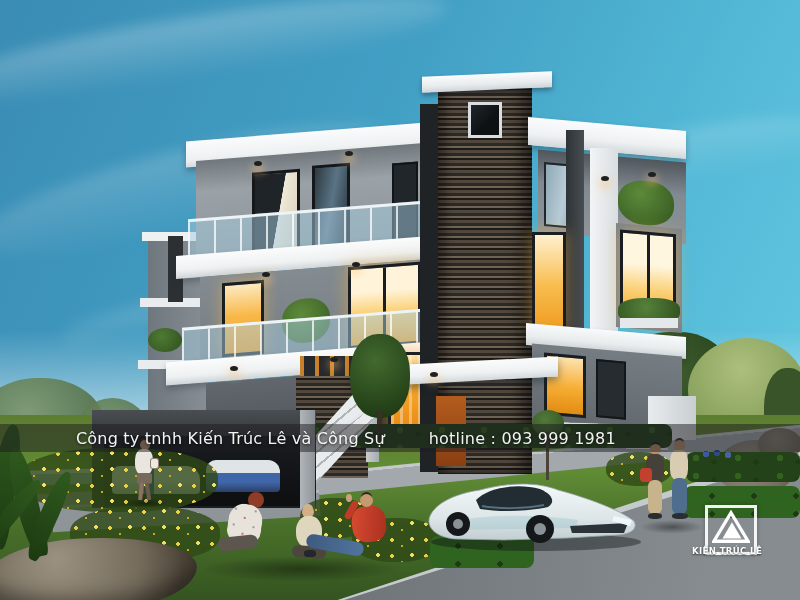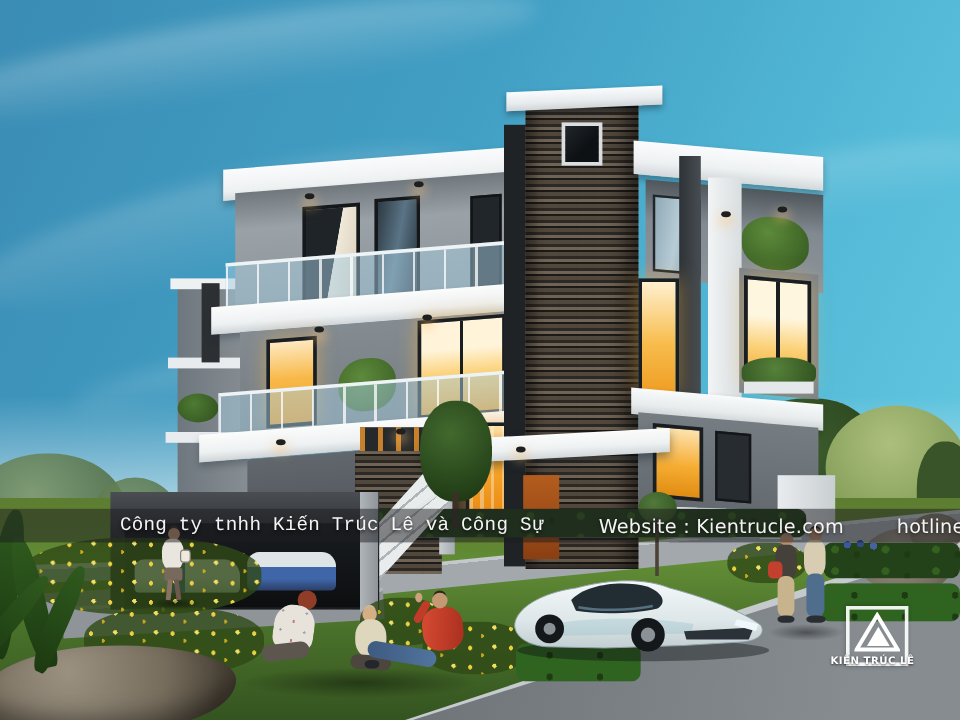--- a/index.html
+++ b/index.html
@@ -178,21 +178,21 @@
   .cw-shoe{left:8px;top:73px;width:14px;height:6px;background:#2a2d31;border-radius:40%;}
   .cm-head{left:34px;top:0;width:11px;height:11px;border-radius:50%;background:#b98e6c;box-shadow:0 -3px 0 -1px #3a3026;}
   .cm-shirt{left:30px;top:10px;width:18px;height:30px;border-radius:35%;background:#d8ccb2;}
   .cm-jeans{left:32px;top:38px;width:15px;height:36px;background:#4f6e8e;border-radius:6px;}
   .cm-shoe{left:32px;top:73px;width:16px;height:6px;background:#2a2d31;border-radius:40%;}
 
   
   .wm{left:0;top:424px;width:800px;height:28px;background:rgba(28,28,32,.5);display:flex;align-items:center;
       color:rgba(255,255,255,.95);font-size:16px;letter-spacing:.2px;text-shadow:0 1px 3px rgba(0,0,0,.65);}
   .wm span{position:static;white-space:nowrap;}
-  .wm-co{margin-left:100px;font-family:Liberation Mono, monospace;} .wm-web{margin-left:46px;} .wm-hot{margin-left:44px;}
+  .wm-co{margin-left:76px;} .wm-web{margin-left:46px;} .wm-hot{margin-left:44px;}
   .logo{left:698px;top:502px;width:66px;height:64px;}
   .logo-frame{left:7px;top:3px;width:52px;height:50px;border:3px solid rgba(255,255,255,.92);box-shadow:0 0 4px rgba(0,0,0,.3);}
   .logo-tri{left:14px;top:8px;width:38px;height:34px;}
   .logo-label{left:-6px;top:44px;width:78px;font-size:8.5px;font-weight:bold;color:#fff;letter-spacing:.4px;text-shadow:0 1px 2px rgba(0,0,0,.7);white-space:nowrap;}
 </style>
 </head>
 <body>
 
 <div class="scene">
 
@@ -375,21 +375,20 @@
     <div class="a cw-pants"></div>
     <div class="a cw-shoe"></div>
     <div class="a cm-head"></div>
     <div class="a cm-shirt"></div>
     <div class="a cm-jeans"></div>
     <div class="a cm-shoe"></div>
   </div>
 
   <div class="wm">
     <span class="wm-co">Công ty tnhh Kiến Trúc Lê và Công Sự</span>
-    <span class="wm-web">Website : Kientrucle.com</span>
     <span class="wm-hot">hotline : 093 999 1981</span>
   </div>
 
   <div class="logo">
     <div class="a logo-frame"></div>
     <svg class="a logo-tri" viewBox="0 0 40 34">
       <path d="M20 2 L38 32 L2 32 Z" fill="none" stroke="#ffffff" stroke-width="3.5"></path>
       <path d="M21 12 L31 29 L11 29 Z" fill="#ffffff"></path>
     </svg>
     <div class="a logo-label">KIẾN TRÚC LÊ</div>

